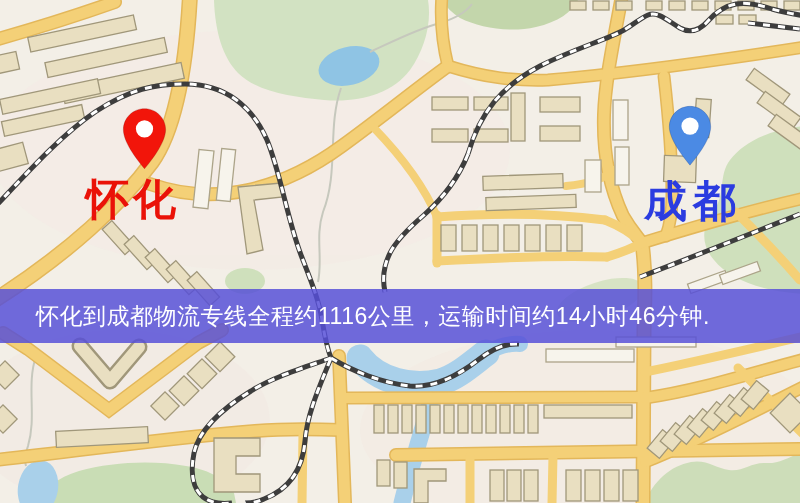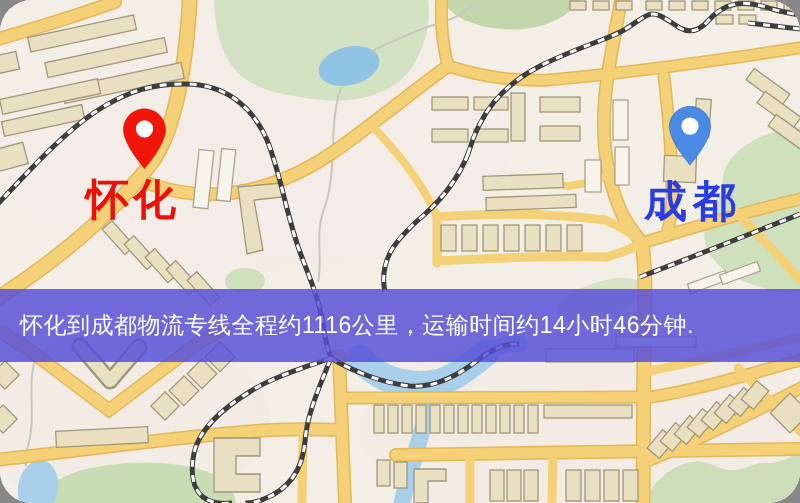--- a/index.html
+++ b/index.html
@@ -1,38 +1,37 @@
 <!DOCTYPE html>
 <html><head>
 <meta charset="utf-8">
 <style>
   html,body{margin:0;padding:0;background:#888;}
   .stage{
     position:relative;width:800px;height:503px;overflow:hidden;
     background:#f3efe7;
     font-family:"Liberation Sans","DejaVu Sans",sans-serif;
-    border-radius:32px;
   }
   .map-bg{position:absolute;left:0;top:0;width:800px;height:503px;display:block;}
   .pin{position:absolute;}
   .pin svg{display:block;}
   .pin-origin{left:121px;top:107px;width:47px;height:64px;}
   .pin-dest{left:667px;top:105px;width:46px;height:62px;}
   .city-label{
     position:absolute;
     font-family:"Liberation Serif","DejaVu Serif",serif;
     font-weight:700;line-height:1;white-space:nowrap;
   }
   .origin-label{left:86px;top:178px;font-size:43px;letter-spacing:4px;color:#ea1208;}
   .dest-label{left:644px;top:180px;font-size:43px;letter-spacing:6px;color:#2b3ce0;text-align:right;}
   .banner{
-    position:absolute;left:0;top:289px;width:800px;height:73px;
+    position:absolute;left:0;top:289px;width:800px;height:54px;
     background:rgba(86,79,216,0.84);
     display:flex;align-items:center;
-    box-sizing:border-box;padding-left:20px;
+    box-sizing:border-box;padding-left:36px;
   }
   .banner span{
     color:#ffffff;font-size:23px;letter-spacing:0.5px;font-weight:400;
     white-space:nowrap;
   }
 </style>
 </head>
 <body>
 
 <div class="stage">

